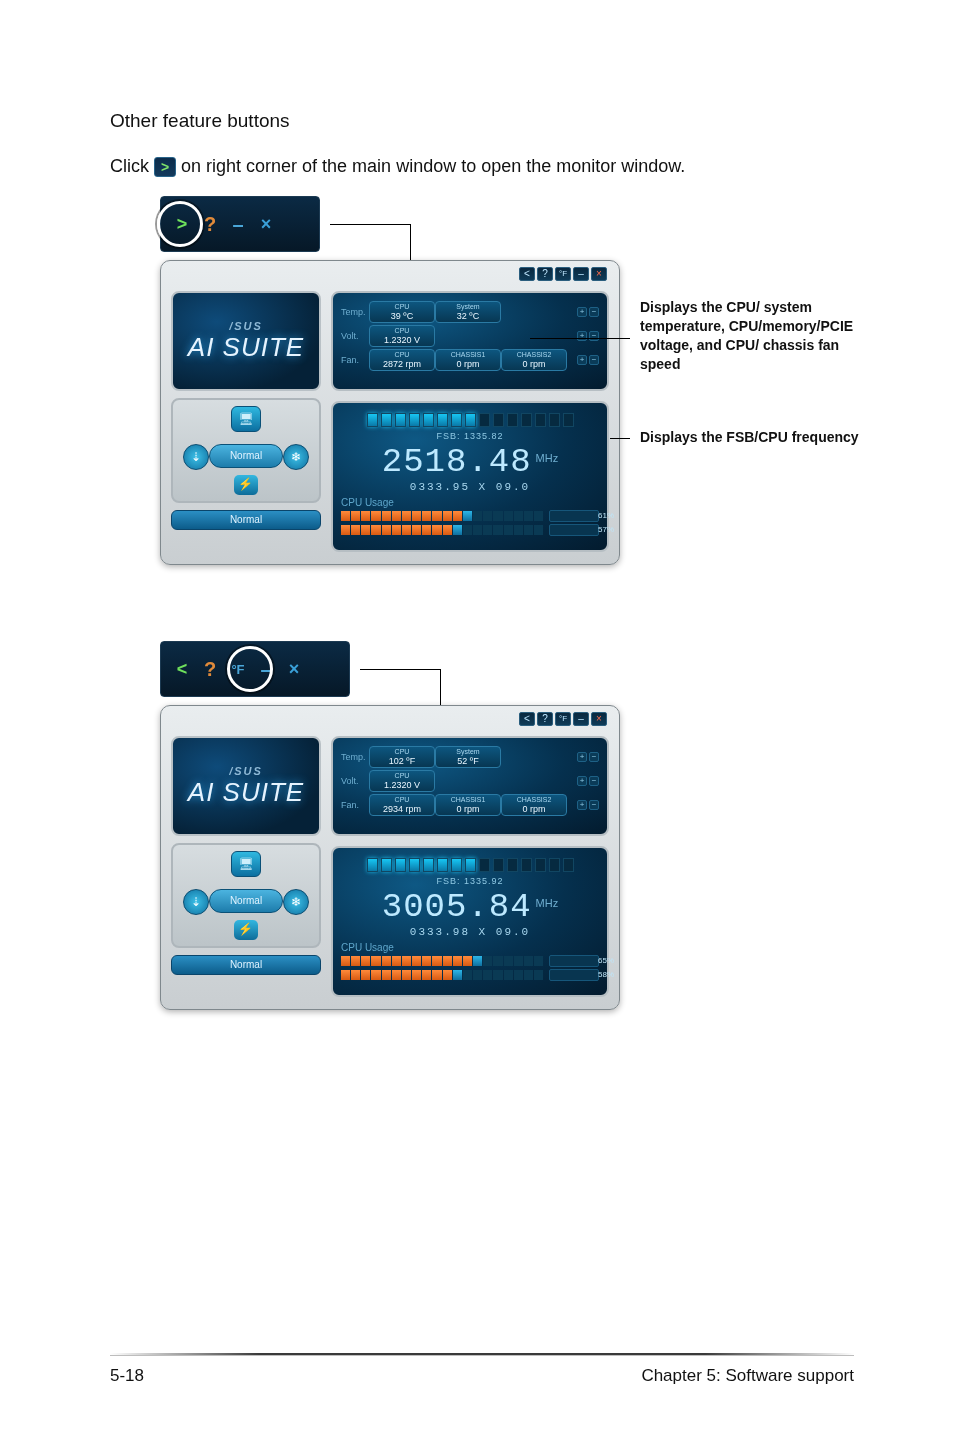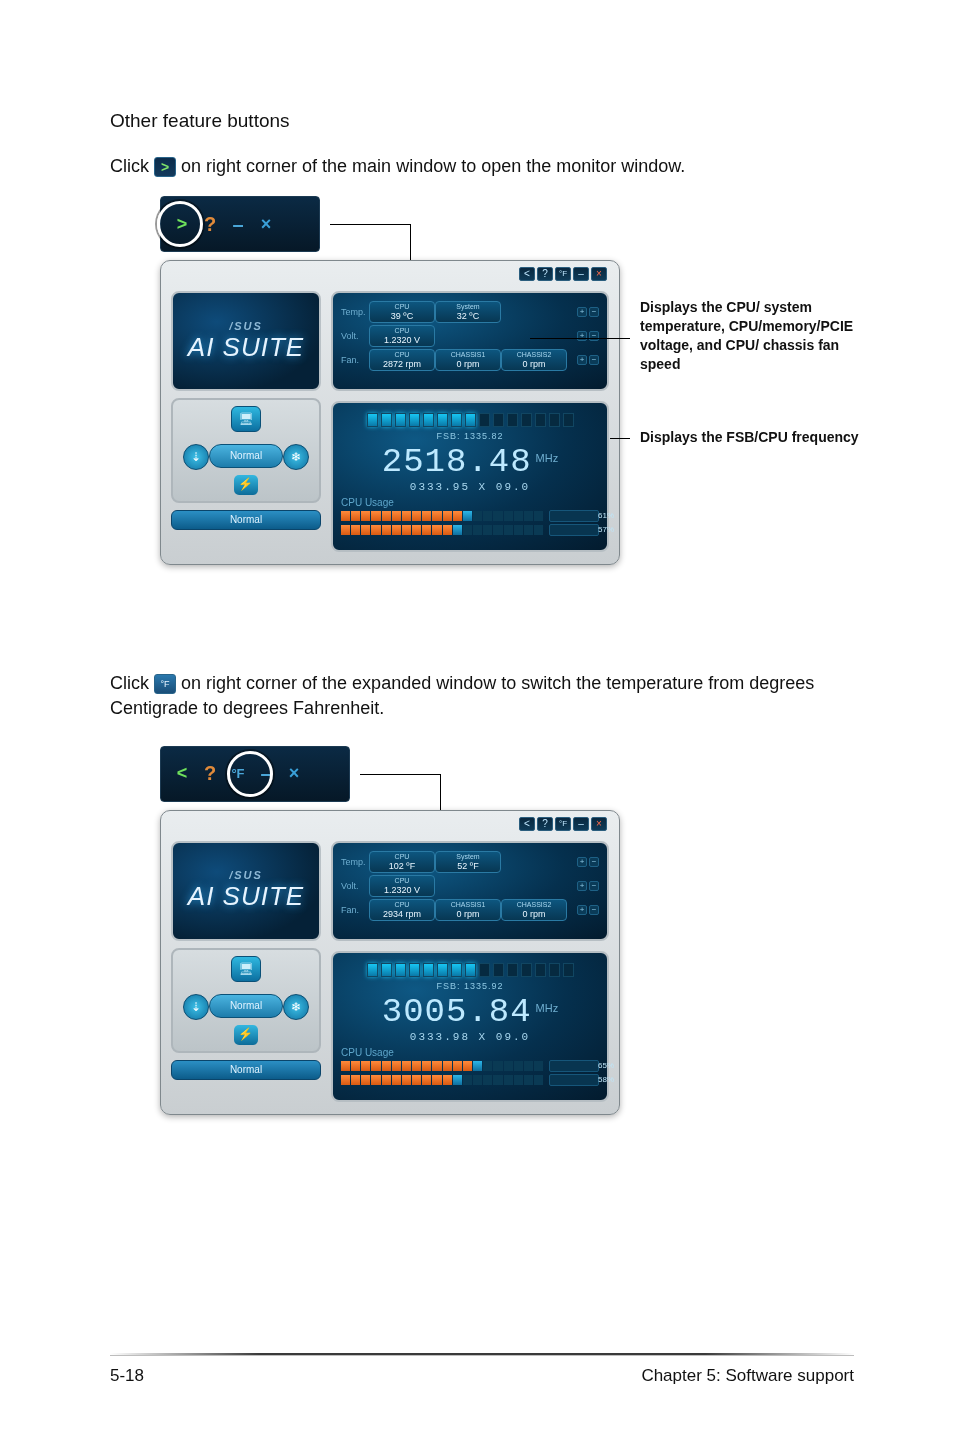--- a/index.html
+++ b/index.html
@@ -270,25 +270,20 @@
     </div>
 
     <div class="call-line-h" style="left:420px; top:78px; width:100px;"></div>
     <div class="callouts" style="top:38px;">Displays the CPU/ system temperature, CPU/memory/PCIE voltage, and CPU/ chassis fan speed</div>
     <div class="call-line-h" style="left:500px; top:178px; width:20px;"></div>
     <div class="callouts" style="top:168px;">Displays the FSB/CPU frequency</div>
   </div>
 
   <div class="gap-after-app"></div>
 
-  <div class="p block2">
-    <span>Click </span>
-    <span class="inline-icon unit"></span>
-    <span> on right corner of the expanded window to switch the temperature from degrees Centigrade to degrees Fahrenheit.</span>
-  </div>
 
   <div style="position:relative; margin-top:26px;">
     <div class="icon-group bottom">
       <span class="ig-btn g" style="color:#6fe15c;">&lt;</span>
       <span class="ig-btn o">?</span>
       <span class="circle"></span>
       <span class="ig-btn b" style="font-size:13px;">°F</span>
       <span class="ig-btn b">–</span>
       <span class="ig-btn x">×</span>
     </div>

